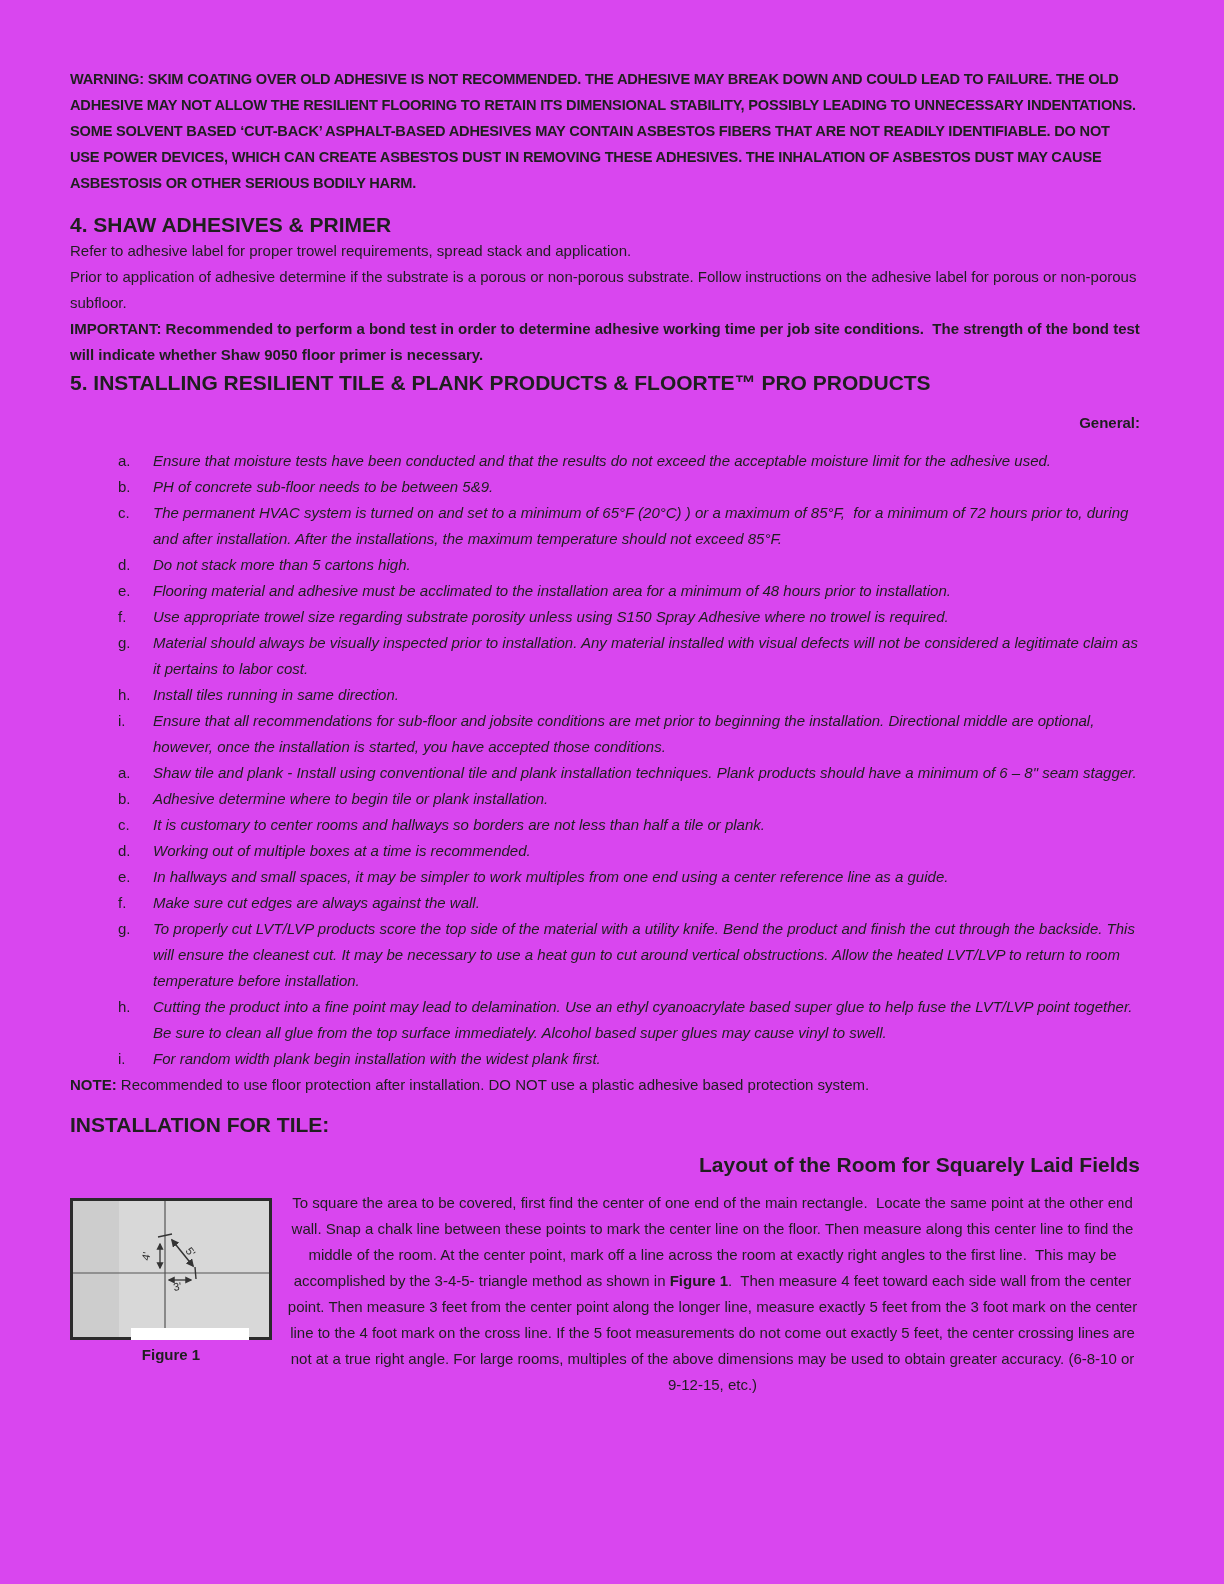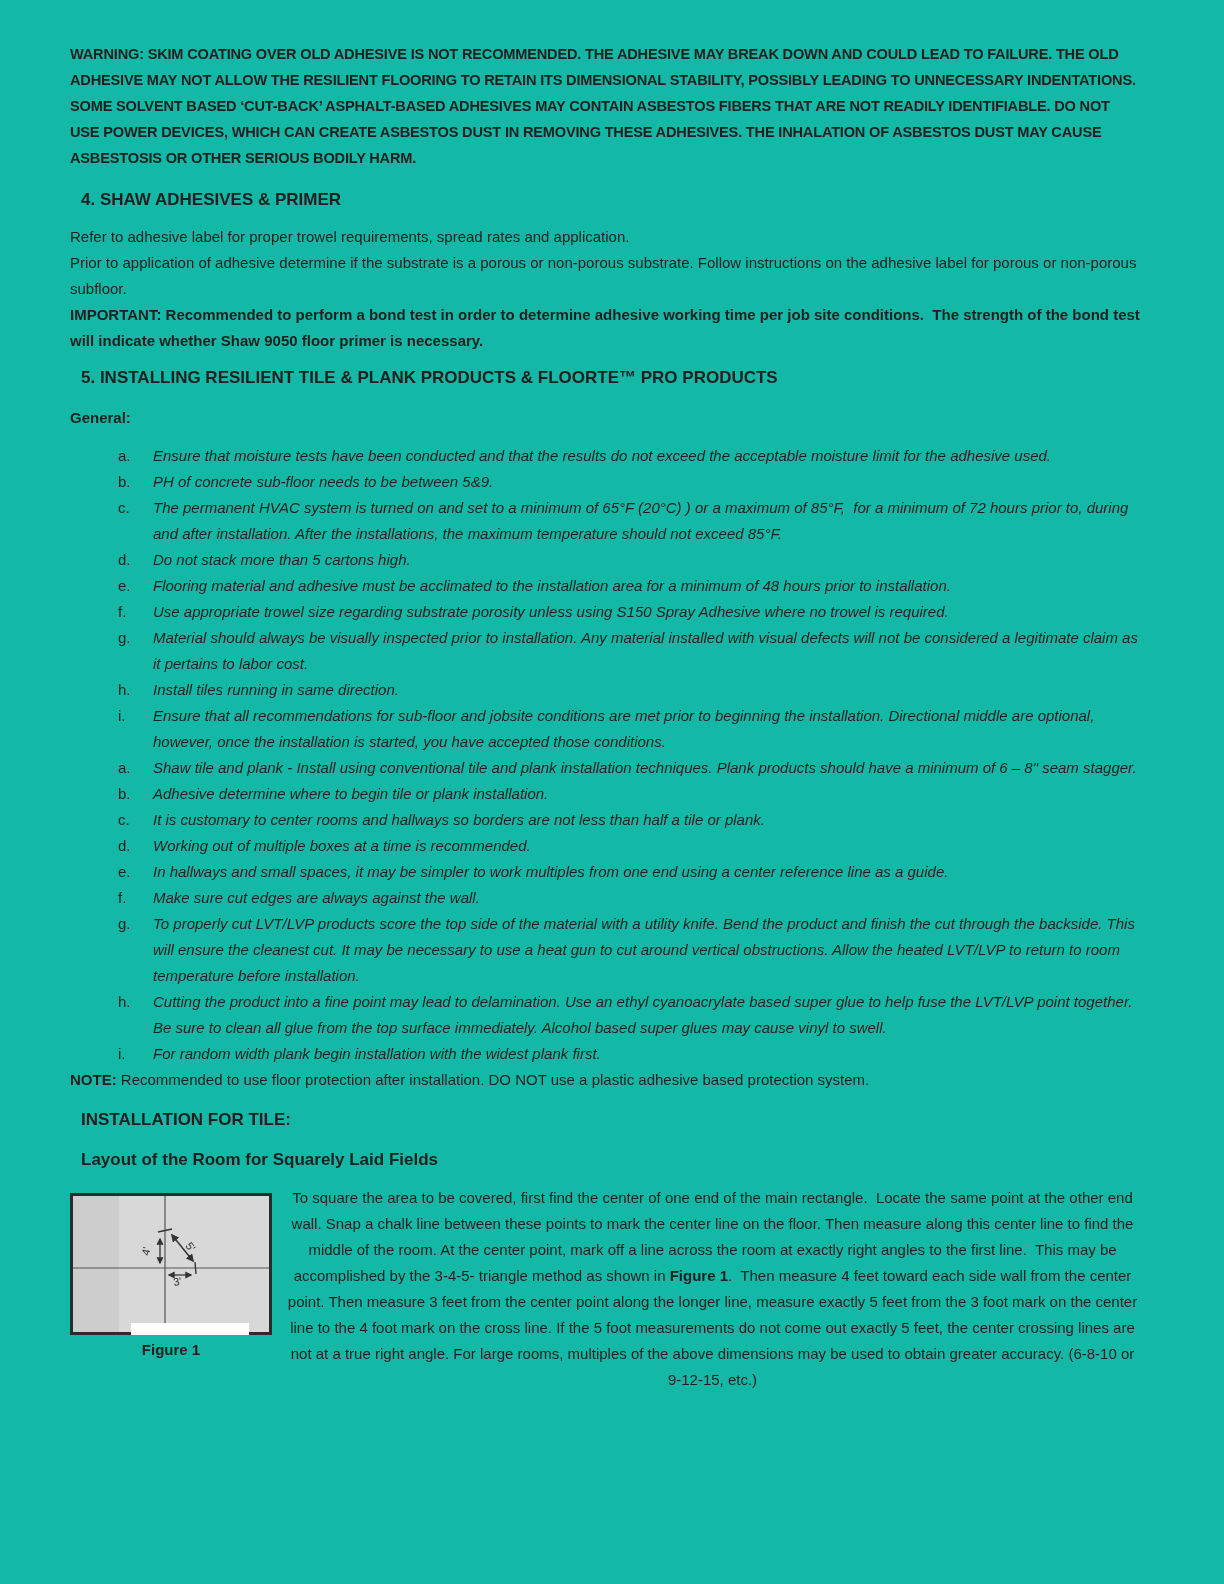--- a/index.html
+++ b/index.html
@@ -1,28 +1,28 @@
 <!DOCTYPE html>
 <html><head>
 <meta charset="utf-8">
 <style>
   html,body{margin:0;padding:0;background:#ffffff;}
   .page{
     width:1224px;height:1584px;box-sizing:border-box;
-    padding:41px 84px 0 70px;overflow:hidden;background:#14b8a6;
+    padding:66px 84px 0 70px;overflow:hidden;background:#d946ef;
     font-family:"Liberation Sans",sans-serif;
     font-size:15px;line-height:26px;color:#1f1f1f;
   }
   p{margin:0;white-space:pre-wrap;}
   .warn{font-weight:700;font-size:14.6px;letter-spacing:-0.2px;margin:0 0 16px 0;}
-  .h{font-weight:700;font-size:17px;margin:11px;white-space:pre-wrap;}
+  .h{font-weight:700;font-size:21px;margin:0;white-space:pre-wrap;}
   .bold{font-weight:700;}
   .mb20{margin-bottom:2px;}
   .mb14{margin-bottom:14px;}
-  .mb12{margin-bottom:12px;}
+  .mb12{margin-bottom:12px;text-align:right;}
   .mt16{margin-top:16px;}
   .mt14{margin-top:14px;}
   .list{margin:0;}
   .li{display:flex;padding-left:48px;}
   .li .marker{flex:none;width:35px;white-space:pre-wrap;}
   .li .li-text{flex:1;white-space:pre-wrap;font-style:italic;}
   .fig-section{margin-top:10px;}
   .figure-wrap{float:left;width:202px;margin:8px 13px 40px 0;}
   .figure-box{
     position:relative;width:202px;height:142px;box-sizing:border-box;
@@ -35,21 +35,21 @@
   .clear{clear:both;}
 </style>
 </head>
 <body>
 
 <div class="page">
 
   <p class="warn">WARNING: SKIM COATING OVER OLD ADHESIVE IS NOT RECOMMENDED. THE ADHESIVE MAY BREAK DOWN AND COULD LEAD TO FAILURE. THE OLD ADHESIVE MAY NOT ALLOW THE RESILIENT FLOORING TO RETAIN ITS DIMENSIONAL STABILITY, POSSIBLY LEADING TO UNNECESSARY INDENTATIONS. SOME SOLVENT BASED ‘CUT-BACK’ ASPHALT-BASED ADHESIVES MAY CONTAIN ASBESTOS FIBERS THAT ARE NOT READILY IDENTIFIABLE. DO NOT USE POWER DEVICES, WHICH CAN CREATE ASBESTOS DUST IN REMOVING THESE ADHESIVES. THE INHALATION OF ASBESTOS DUST MAY CAUSE ASBESTOSIS OR OTHER SERIOUS BODILY HARM.</p>
 
   <p class="h">4. SHAW ADHESIVES &amp; PRIMER</p>
-  <p>Refer to adhesive label for proper trowel requirements, spread rates and application.</p>
+  <p>Refer to adhesive label for proper trowel requirements, spread stack and application.</p>
   <p>Prior to application of adhesive determine if the substrate is a porous or non-porous substrate. Follow instructions on the adhesive label for porous or non-porous subfloor.</p>
   <p class="bold mb20">IMPORTANT: Recommended to perform a bond test in order to determine adhesive working time per job site conditions.  The strength of the bond test will indicate whether Shaw 9050 floor primer is necessary.</p>
 
   <p class="h mb14">5. INSTALLING RESILIENT TILE &amp; PLANK PRODUCTS &amp; FLOORTE™ PRO PRODUCTS</p>
   <p class="bold mb12">General:</p>
 
   <div class="list">
     <div class="li">
         <span class="marker">a.</span>
         <span class="li-text">Ensure that moisture tests have been conducted and that the results do not exceed the acceptable moisture limit for the adhesive used.</span>

